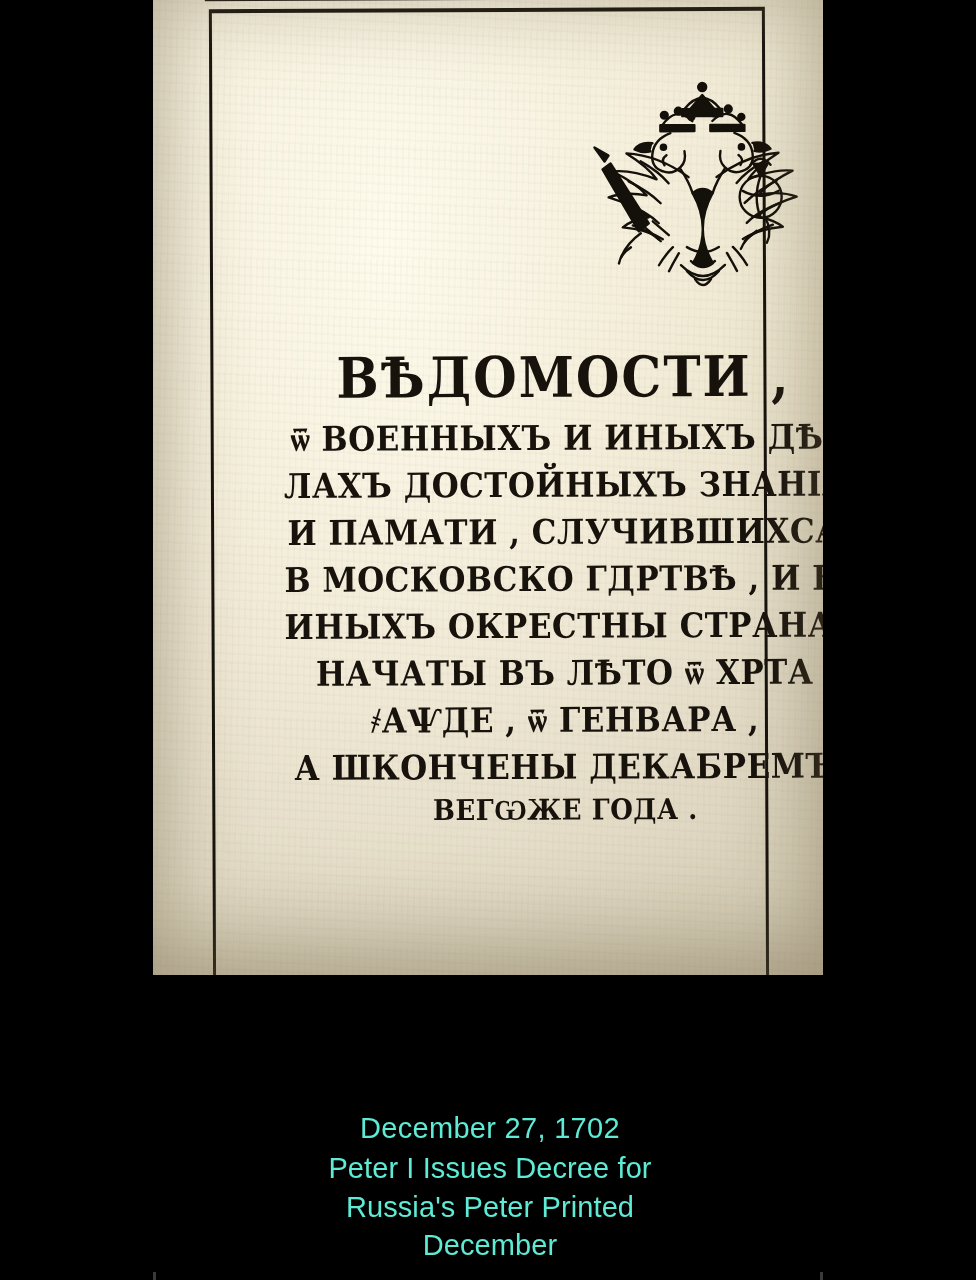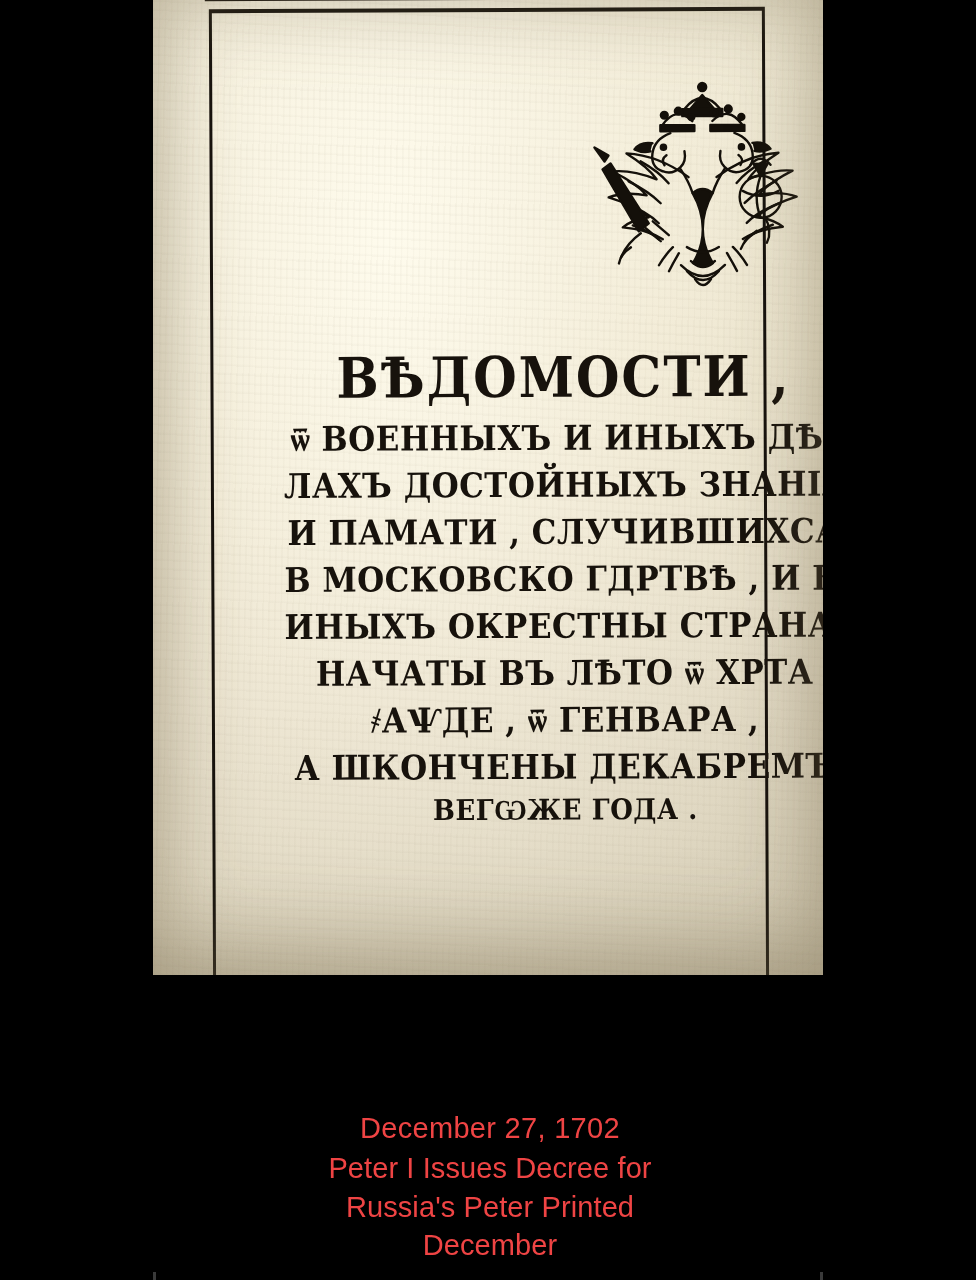--- a/index.html
+++ b/index.html
@@ -116,21 +116,21 @@
     width: 976px;
     height: 175px;
     background: #000;
   }
   .caption-text {
     position: absolute;
     left: 290px;
     top: 4px;
     width: 400px;
     text-align: center;
-    color: #ef4444;
+    color: #5eead4;
     font-size: 29px;
     line-height: 1.32;
     font-family: "Liberation Sans", sans-serif;
   }
   .caption-text .date {
     letter-spacing: 0.3px;
     margin-bottom: 2px;
   }
   .caption-text .headline2 {
     letter-spacing: 0.1px;

